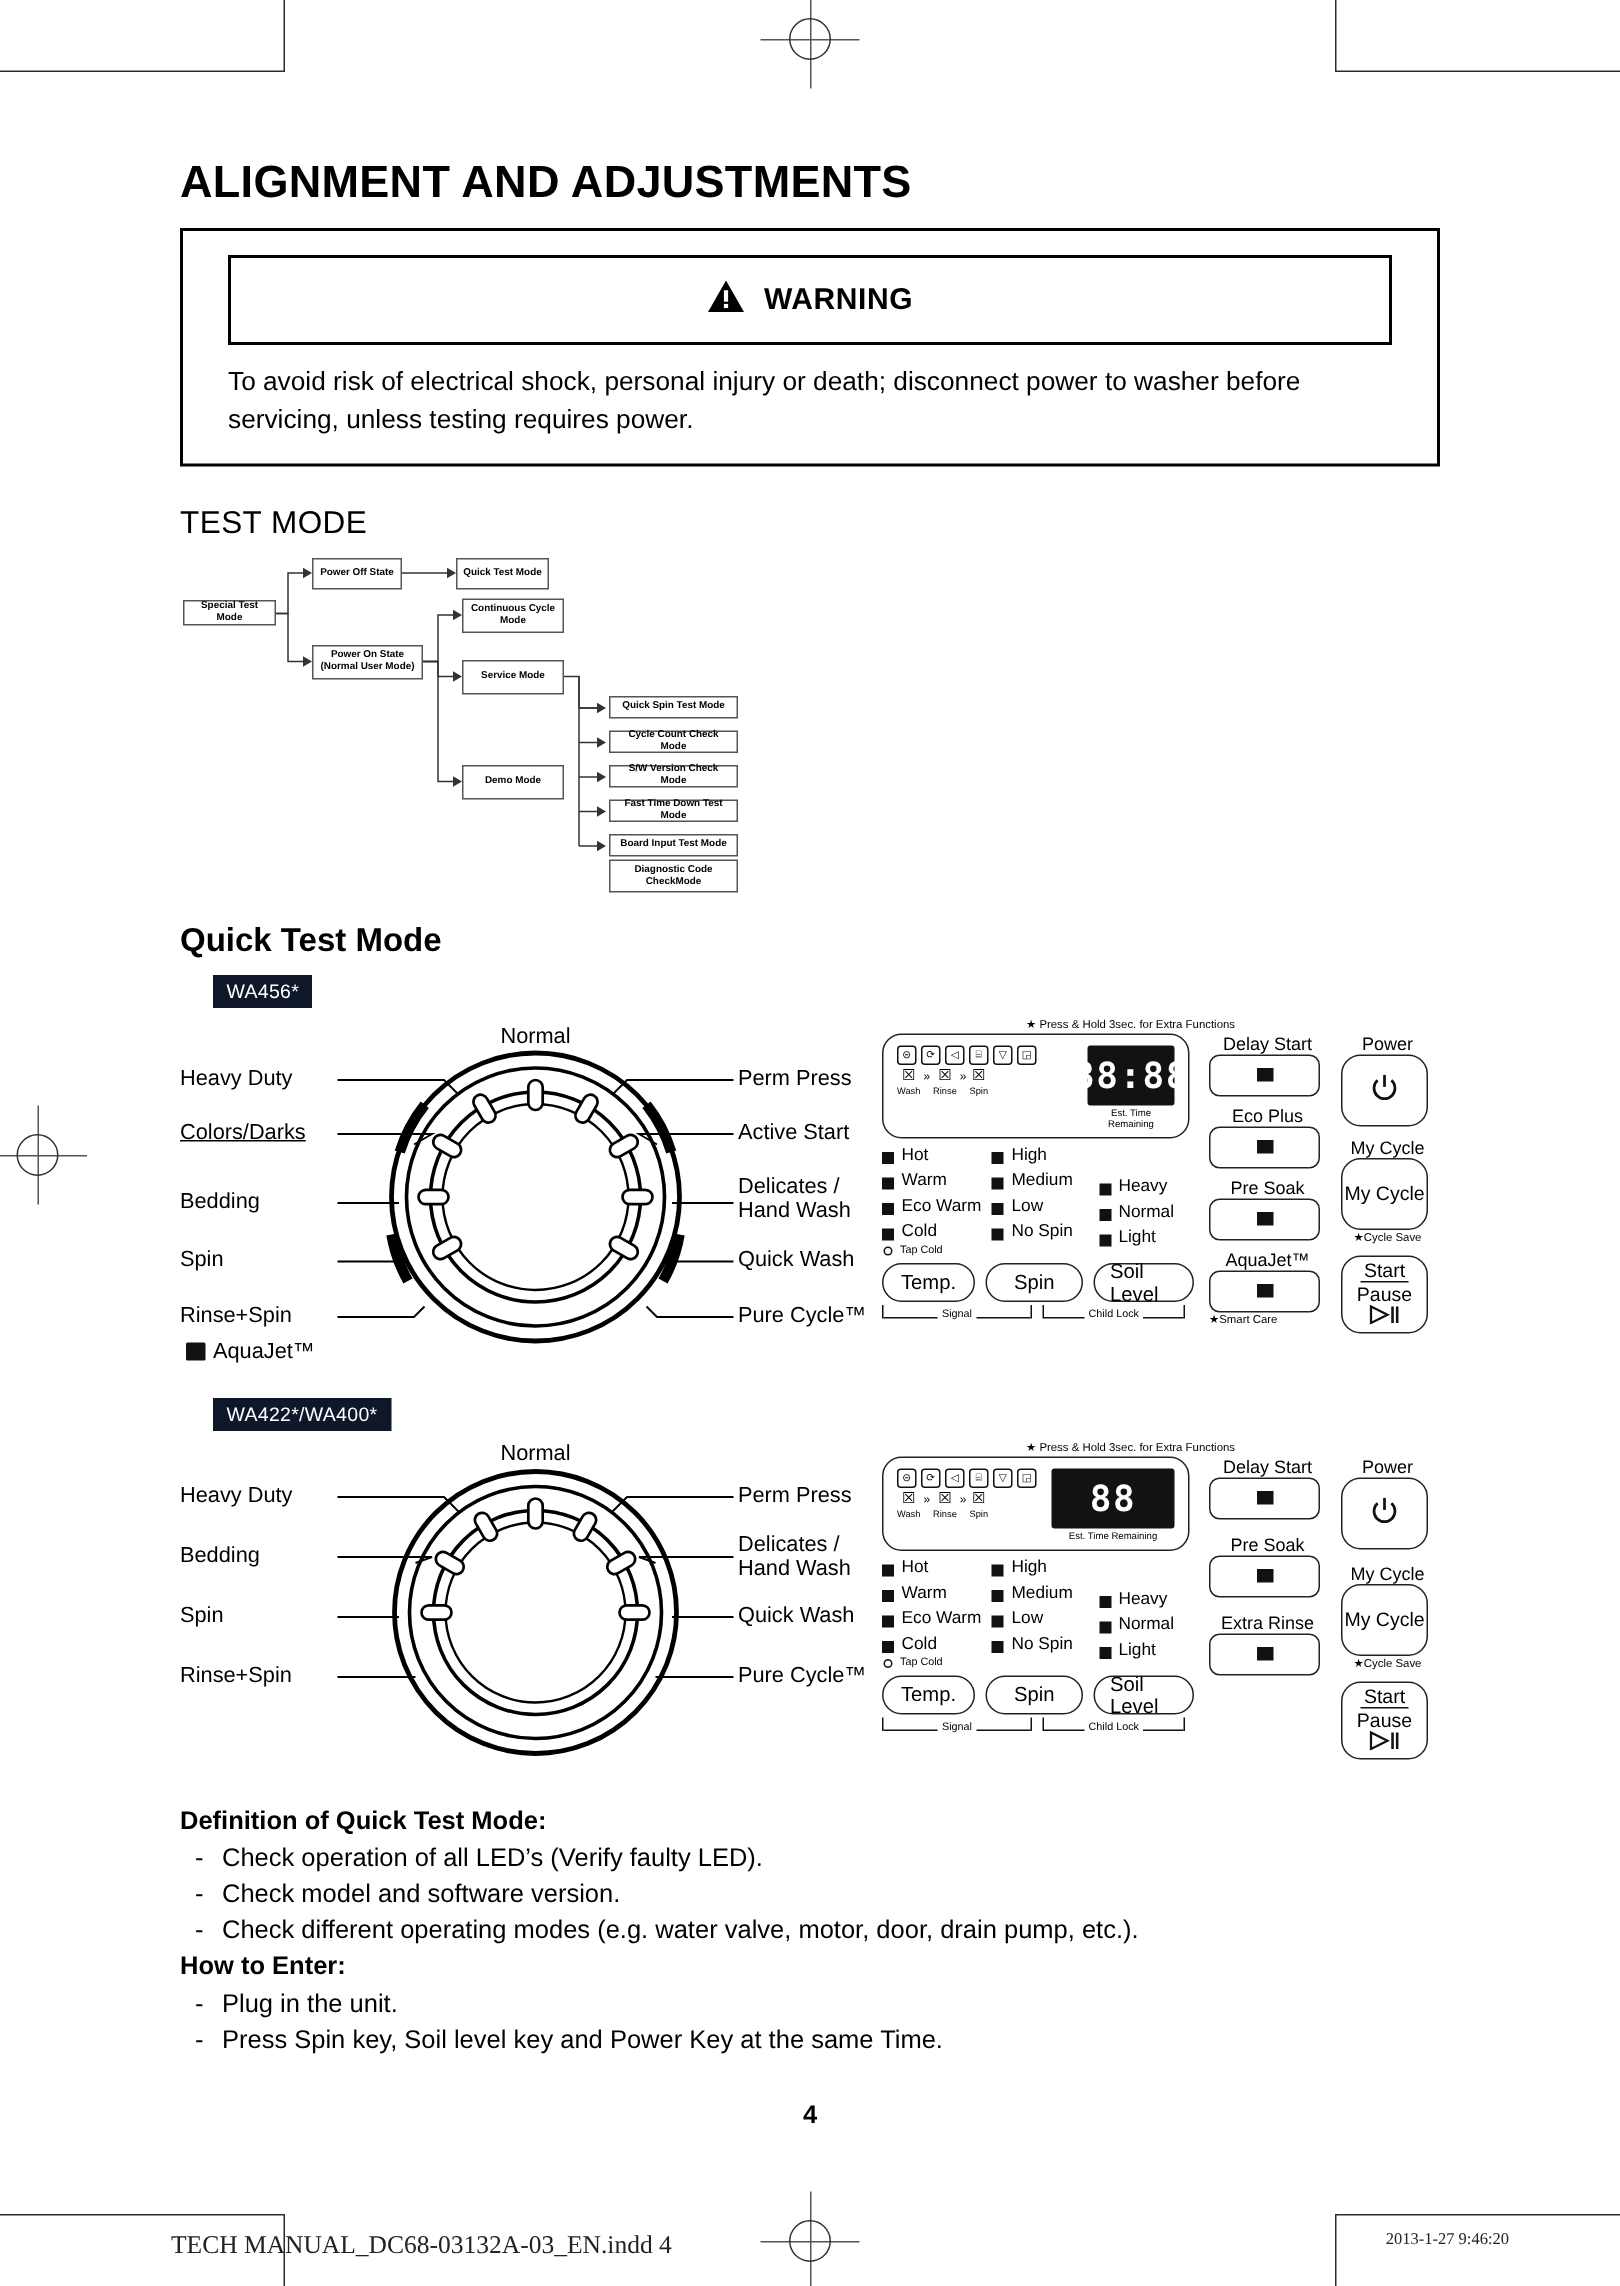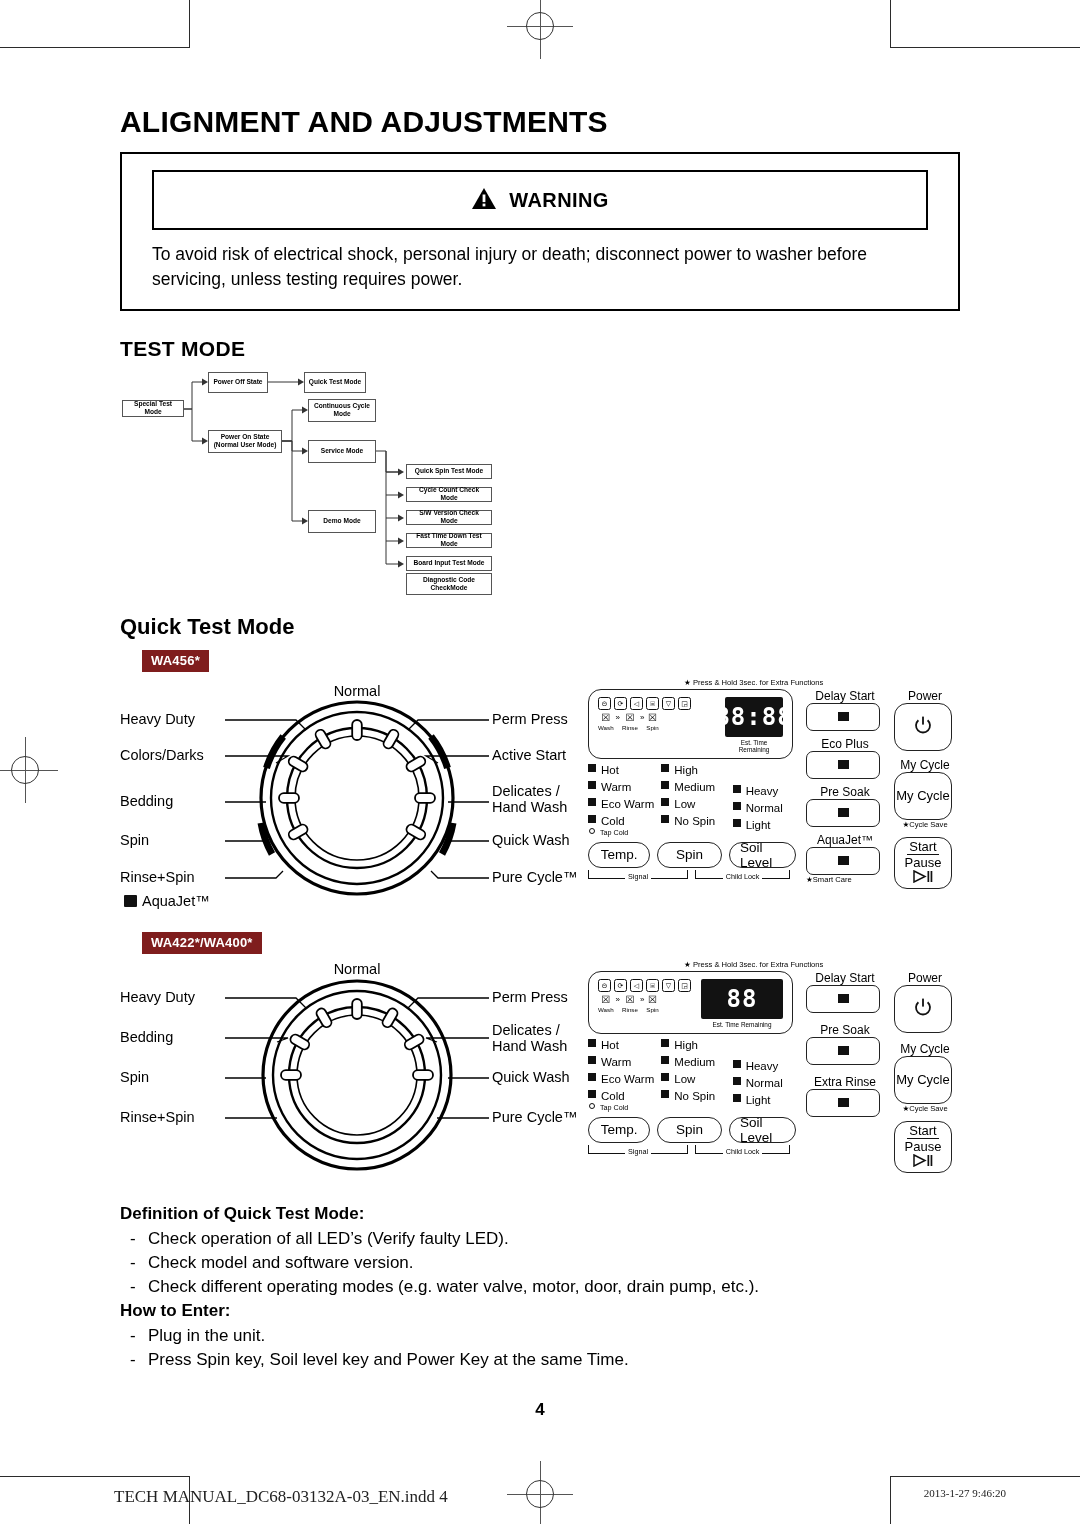--- a/index.html
+++ b/index.html
@@ -36,40 +36,40 @@
   
   .warnbox { border:2px solid #000; padding:14px 16px 16px 16px; }
   .warnhead {
     border:2px solid #000; height:60px;
     display:flex; align-items:center; justify-content:center; gap:12px;
     margin:2px 14px 12px 14px;
   }
   .warntext { font-size:17.5px; line-height:1.45; padding:0 14px; }
 
   
-  h2.sect { font-size:21px; font-weight:bold; margin:26px 0 8px 0; letter-spacing:.3px; }
+  h2.sect { font-size:21px; font-weight:normal; margin:26px 0 8px 0; letter-spacing:.3px; }
   h2.sub  { font-size:22px; font-weight:bold; margin:30px 0 10px 0; }
 
   
   .flowwrap { position:relative; height:215px; }
   .flowchart { position:absolute; left:0; top:0; width:420px; height:215px; }
   .fbox {
     position:absolute; border:1px solid #555; background:#fff;
     font-size:6.6px; font-weight:bold; line-height:1.25;
     display:flex; align-items:center; justify-content:center; text-align:center;
     padding:1px 3px;
   }
   .flow-note { position:absolute; left:415px; top:2px; width:425px; }
   .flow-note .nh { font-size:16.5px; font-weight:bold; margin-bottom:7px; }
   .flow-note .np { font-size:16.5px; line-height:1.45; }
 
   
   .badge {
-    display:inline-block; background:#7f1d1d; color:#fff;
-    font-size:13px; font-weight:bold; padding:3px 9px 4px 9px; letter-spacing:.2px;
+    display:inline-block; background:#0f172a; color:#fff;
+    font-size:13px; font-weight:normal; padding:3px 9px 4px 9px; letter-spacing:.2px;
   }
 
   
   .block { position:relative; }
   .dialarea { position:absolute; left:0; top:0; width:470px; }
   .panelarea { position:absolute; left:468px; top:0; width:372px; }
 
   .dial-svg { display:block; }
   .dlabel { font-size:14.5px; }
 
@@ -88,21 +88,21 @@
   .prog .gl { font-size:10px; line-height:10px; }
   .prog .cap { font-size:6.2px; margin-top:1px; }
   .prog .arw { font-size:8px; padding-bottom:9px; }
   .seg {
     background:#121212; border-radius:2px; color:#fff;
     font-family:"DejaVu Sans Mono", monospace; font-weight:bold;
     display:flex; align-items:center; justify-content:center;
   }
   .segcap { font-size:6.4px; text-align:center; margin-top:2px; }
 
-  .ledrow { display:flex; font-size:11.5px; align-items:flex-start; gap:5px; }
+  .ledrow { display:flex; font-size:11.5px; align-items:flex-end; gap:5px; }
   .ledsq { width:8px; height:8px; background:#111; display:inline-block; }
   .ledo  { width:6px; height:6px; border:1.2px solid #111; border-radius:50%; display:inline-block; }
 
   .pillbtn {
     border:1.6px solid #222; border-radius:13px; height:26px;
     display:flex; align-items:center; justify-content:center;
     font-size:13.5px; background:#fff; padding:0 10px;
   }
   .sqbtn {
     border:1.6px solid #222; border-radius:7px; width:74px; height:28px;
@@ -295,21 +295,21 @@
           <path d="M369,42 L298,42 L288,52"></path>
           <path d="M369,78 L306,78 L318,85"></path>
           <path d="M369,124 L328,124"></path>
           <path d="M369,163 L328,163"></path>
           <path d="M369,200 L318,200 L311,193"></path>
         </g>
       </svg>
 
       <div style="position:absolute;left:0;top:0;width:470px;height:230px;pointer-events:none;">
         <div class="dlabel" style="position:absolute;left:0;   top:33px; width:100px; text-align:left;">Heavy Duty</div>
-        <div class="dlabel" style="position:absolute;left:0;   top:69px; width:100px; text-align:left;">Colors/Darks</div>
+        <div class="dlabel" style="position:absolute;left:0;   top:69px; width:100px; text-align:left;text-decoration:underline;">Colors/Darks</div>
         <div class="dlabel" style="position:absolute;left:0;   top:115px;width:100px; text-align:left;">Bedding</div>
         <div class="dlabel" style="position:absolute;left:0;   top:154px;width:100px; text-align:left;">Spin</div>
         <div class="dlabel" style="position:absolute;left:0;   top:191px;width:100px; text-align:left;">Rinse+Spin</div>
         <div class="dlabel" style="position:absolute;left:186px;top:5px;  width:102px;text-align:center;">Normal</div>
         <div class="dlabel" style="position:absolute;left:372px;top:33px; width:110px;">Perm Press</div>
         <div class="dlabel" style="position:absolute;left:372px;top:69px; width:110px;">Active Start</div>
         <div class="dlabel" style="position:absolute;left:372px;top:105px;width:100px;line-height:1.15;">Delicates / Hand Wash</div>
         <div class="dlabel" style="position:absolute;left:372px;top:154px;width:110px;">Quick Wash</div>
         <div class="dlabel" style="position:absolute;left:372px;top:191px;width:110px;">Pure Cycle™</div>
 

